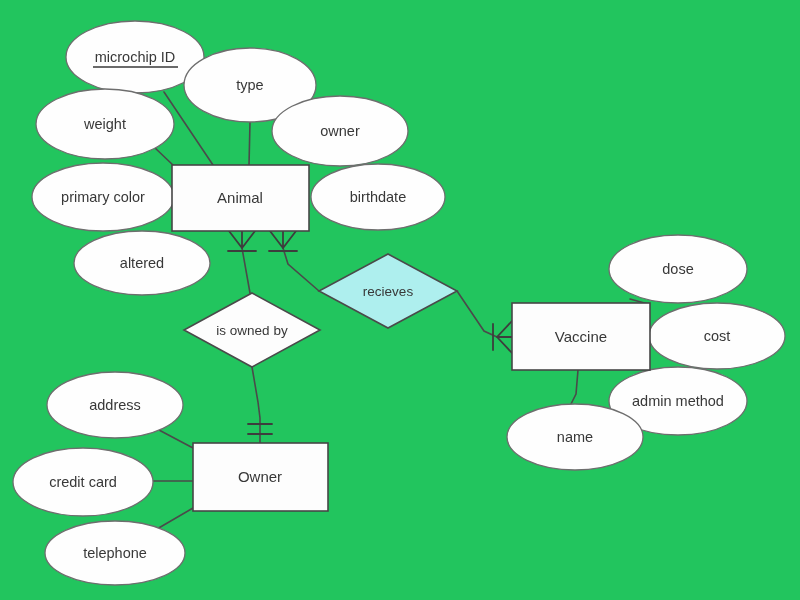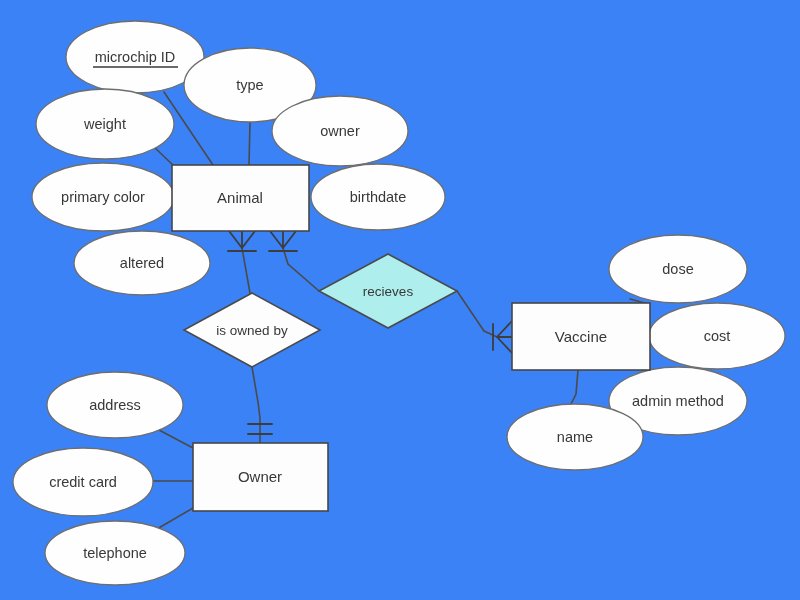--- a/index.html
+++ b/index.html
@@ -1,19 +1,19 @@
 <!DOCTYPE html>
 <html><head>
 <meta charset="utf-8">
 <style>
   html,body{margin:0;padding:0;background:#ffffff;}
   .canvas{
     position:relative;
     width:800px;height:600px;
-    background:#3b82f6;
+    background:#22c55e;
     font-family:"Liberation Sans", sans-serif;
     overflow:hidden;
   }
   svg{display:block;}
   svg text{
     fill:#383838;
     font-family:"Liberation Sans", sans-serif;
     font-size:14.5px;
     text-anchor:middle;
     user-select:none;

